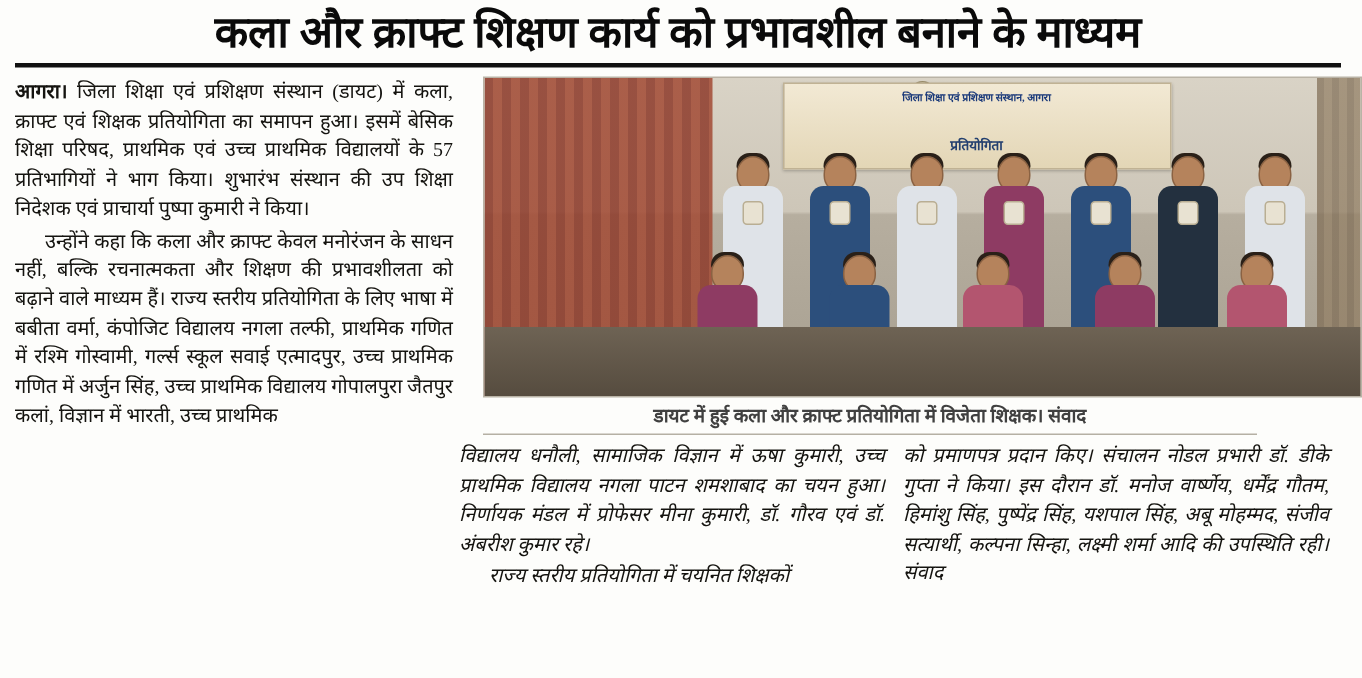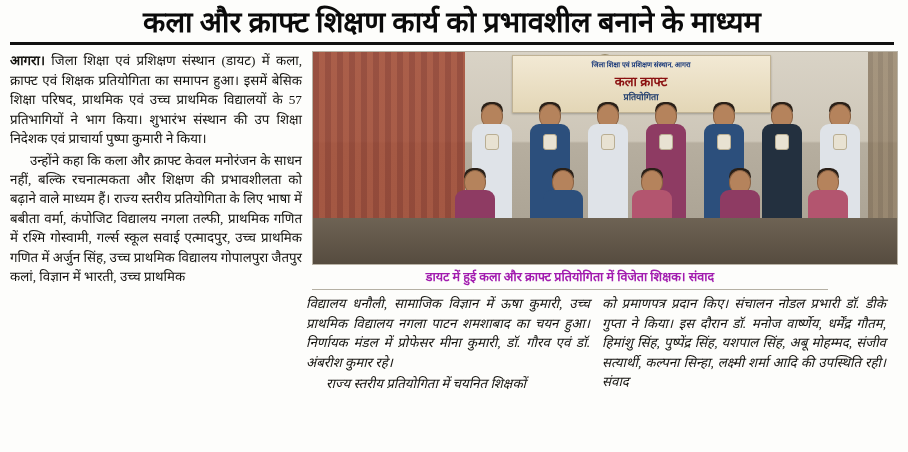--- a/index.html
+++ b/index.html
@@ -34,21 +34,21 @@
     font-size: 29px;
     line-height: 1.12;
     letter-spacing: 0px;
     text-align: center;
     color: #0a0a0a;
     white-space: nowrap;
   }
   
   .upper {
     display: flex;
-    gap: 10px;
+    gap: 20px;
     align-items: flex-start;
   }
   .col {
     font-size: 13.3px;
     line-height: 1.46;
     text-align: justify;
     text-justify: inter-word;
     color: #14130f;
   }
   .col p {
@@ -149,21 +149,21 @@
   .person.pink .body { background: #b3556f; }
   .person .badge {
     position: absolute; left: 50%; transform: translateX(-50%); top: 30px;
     width: 12px; height: 14px; border-radius: 3px; background: #e8e2d2; border: 1px solid #b9ae93;
   }
   .photo-caption {
     font-size: 12.6px;
     font-weight: bold;
     text-align: center;
     padding: 3px 0 4px 0;
-    color: #a21caf;
+    color: #404040;
     border-bottom: 1px solid #b5b0a4;
   }
   
   .lower {
     display: flex;
     gap: 12px;
     margin-top: 4px;
   }
   .lower .col { width: 284px; font-style: italic; }
   .left-continue { margin-top: 2px; }
@@ -191,21 +191,20 @@
     </div>
 
     <div class="photo-block">
       <div class="photo">
         <div class="wall"></div>
         <div class="curtain"></div>
         <div class="curtain-r"></div>
         <div class="emblem"></div>
         <div class="banner">
           <div class="bline1">जिला शिक्षा एवं प्रशिक्षण संस्थान, आगरा</div>
-          <div class="bline2">कला क्राफ्ट</div>
           <div class="bline3">प्रतियोगिता</div>
         </div>
 
         <div class="row-back">
           <div class="person white">
               <div class="hair"></div>
               <div class="head"></div>
               <div class="body"></div>
               <div class="badge"></div>
             </div>

